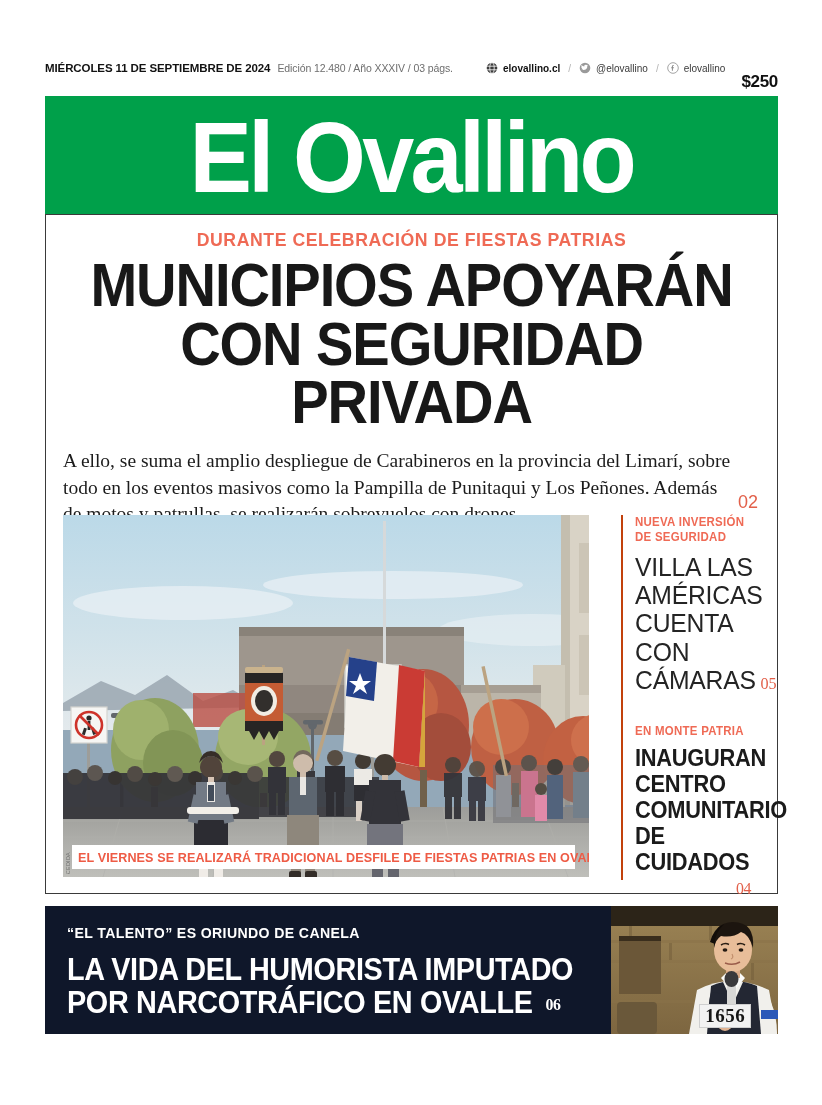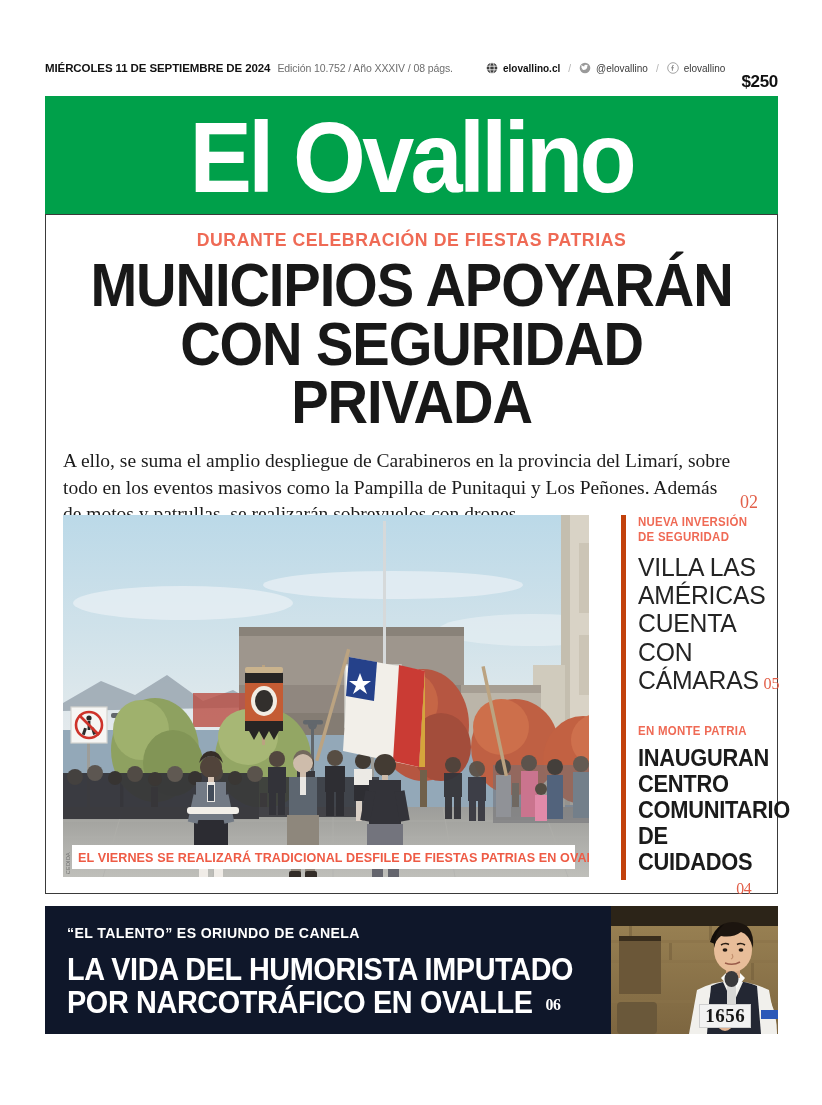--- a/index.html
+++ b/index.html
@@ -159,21 +159,21 @@
     margin: 16px 17px 0 17px;
     font-family: "Liberation Serif", serif;
     font-size: 19.5px;
     line-height: 1.38;
     color: #1c1c1c;
     position: relative;
   }
   .deck .deck-text { display: inline; }
   .deck-page {
     float: right;
-    font-family: Liberation Serif, serif;
+    font-family: Liberation Sans, sans-serif;
     font-size: 18px;
     color: #e2604a;
     font-weight: normal;
     margin-top: 42px;
     margin-right: 2px;
   }
 
   
   .lower {
     position: absolute;
@@ -229,21 +229,21 @@
     letter-spacing: 0.1px;
     transform: scaleX(0.94);
     transform-origin: left center;
     white-space: nowrap;
   }
 
   .sidebar {
     width: 141px;
     margin-left: 32px;
     padding-left: 12px;
-    border-left: 5px solid #c2410c;
+    border-left: 2px solid #c2410c;
     box-sizing: border-box;
     position: relative;
   }
 
   .side-kicker {
     font-family: "Liberation Sans Narrow", "Liberation Sans", sans-serif;
     font-weight: bold;
     font-size: 12.2px;
     line-height: 1.2;
     letter-spacing: 0.3px;
@@ -358,21 +358,21 @@
   }
 </style>
 </head>
 <body>
 
 <div class="page">
 
   <div class="topbar">
     <div class="topbar-left">
       <span class="date-text">MIÉRCOLES 11 DE SEPTIEMBRE DE 2024</span>
-      <span class="edition-text">Edición 10.752 / Año XXXIV / 08 págs.</span>
+      <span class="edition-text">Edición 12.480 / Año XXXIV / 03 págs.</span>
     </div>
     <div class="topbar-right">
       <div class="social-group">
         <span class="soc-ic">
           <svg width="12" height="12" viewBox="0 0 12 12">
             <circle cx="6" cy="6" r="5.3" fill="#3c3c3c"></circle>
             <ellipse cx="6" cy="6" rx="2.2" ry="5.3" fill="none" stroke="#fff" stroke-width="0.8"></ellipse>
             <line x1="0.8" y1="4.2" x2="11.2" y2="4.2" stroke="#fff" stroke-width="0.8"></line>
             <line x1="0.8" y1="7.8" x2="11.2" y2="7.8" stroke="#fff" stroke-width="0.8"></line>
           </svg>

